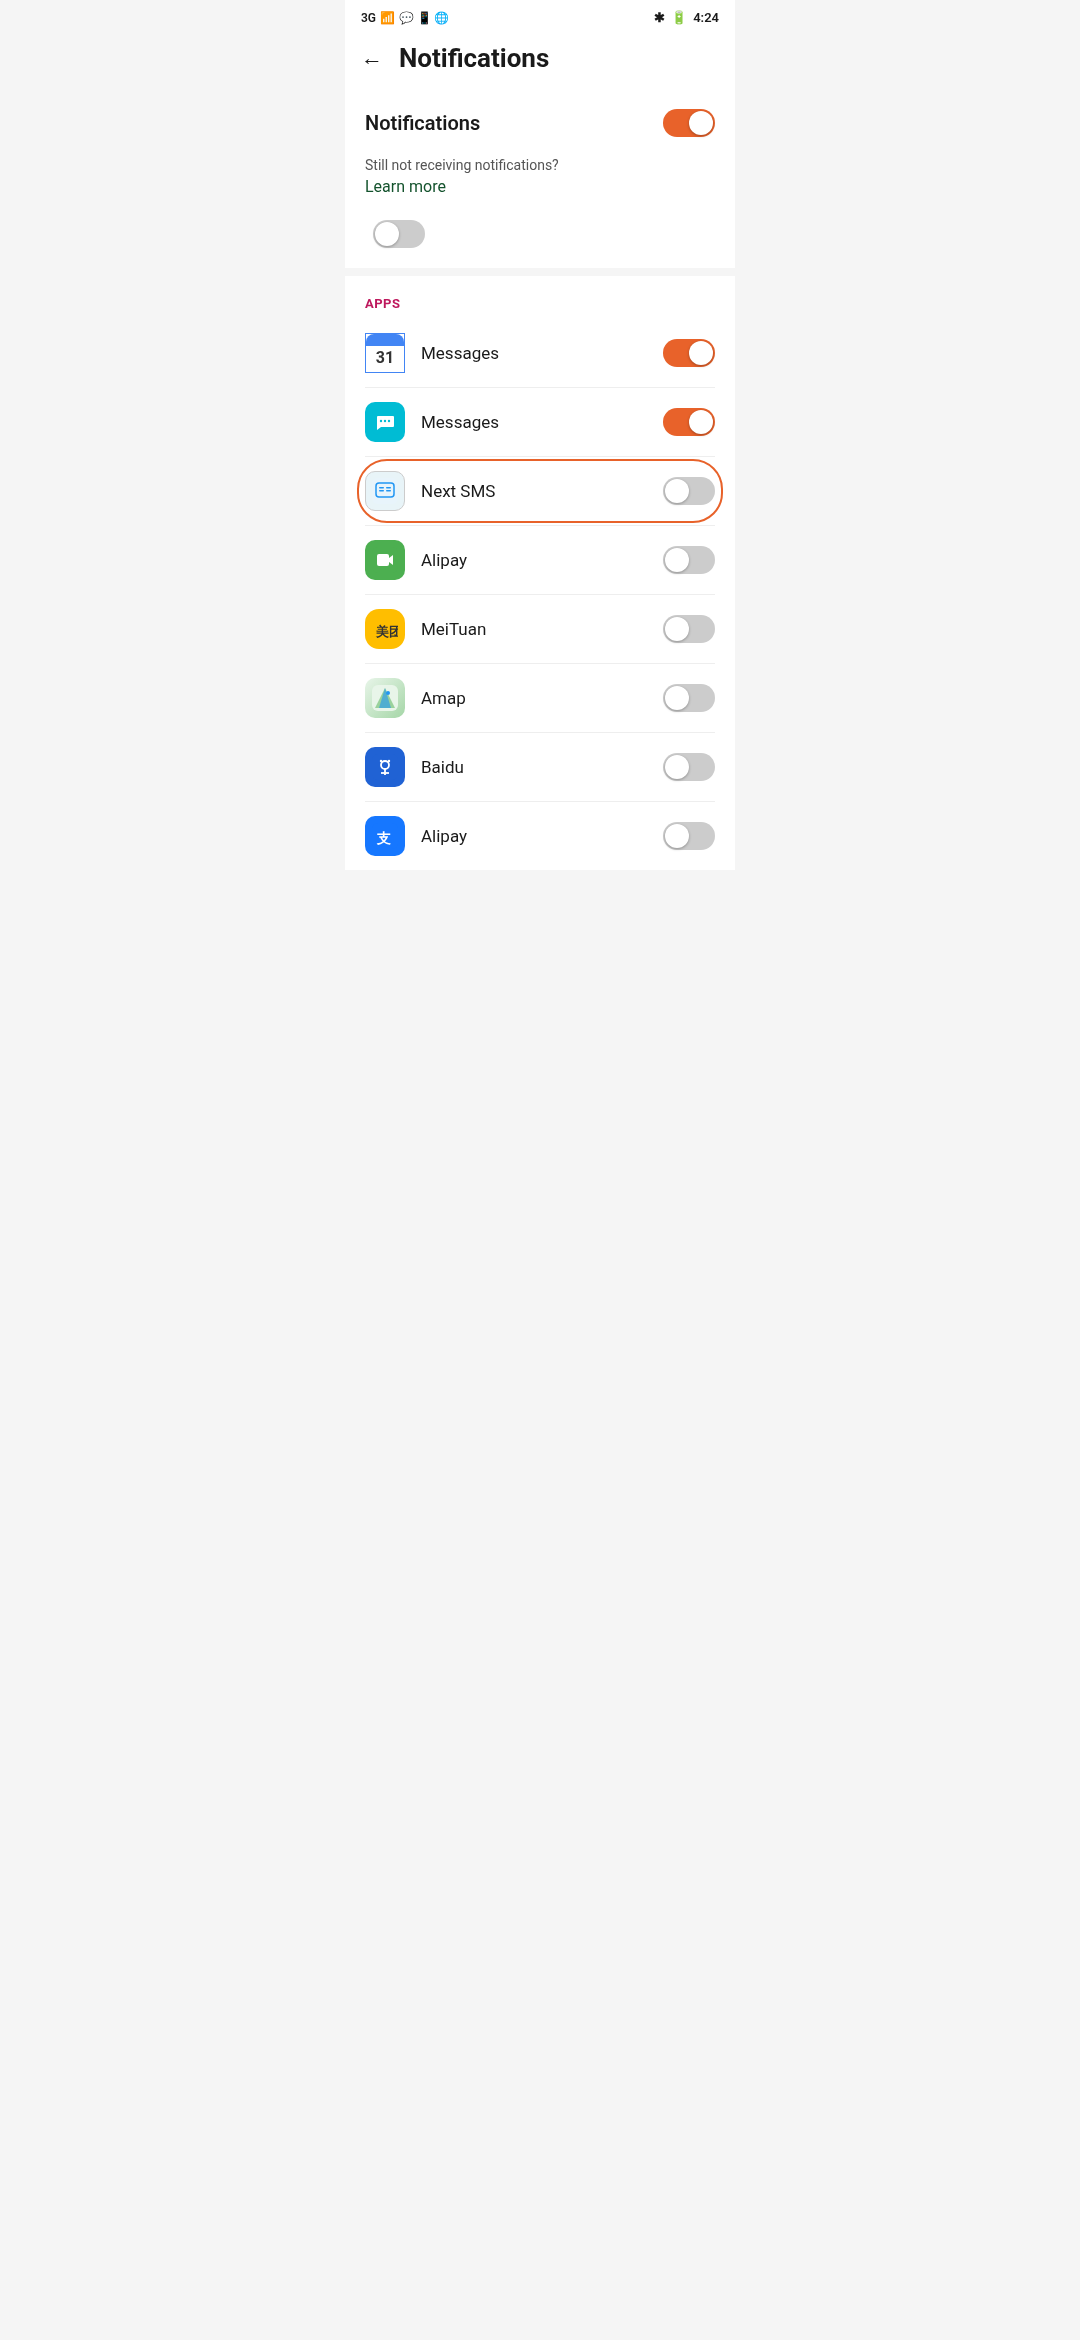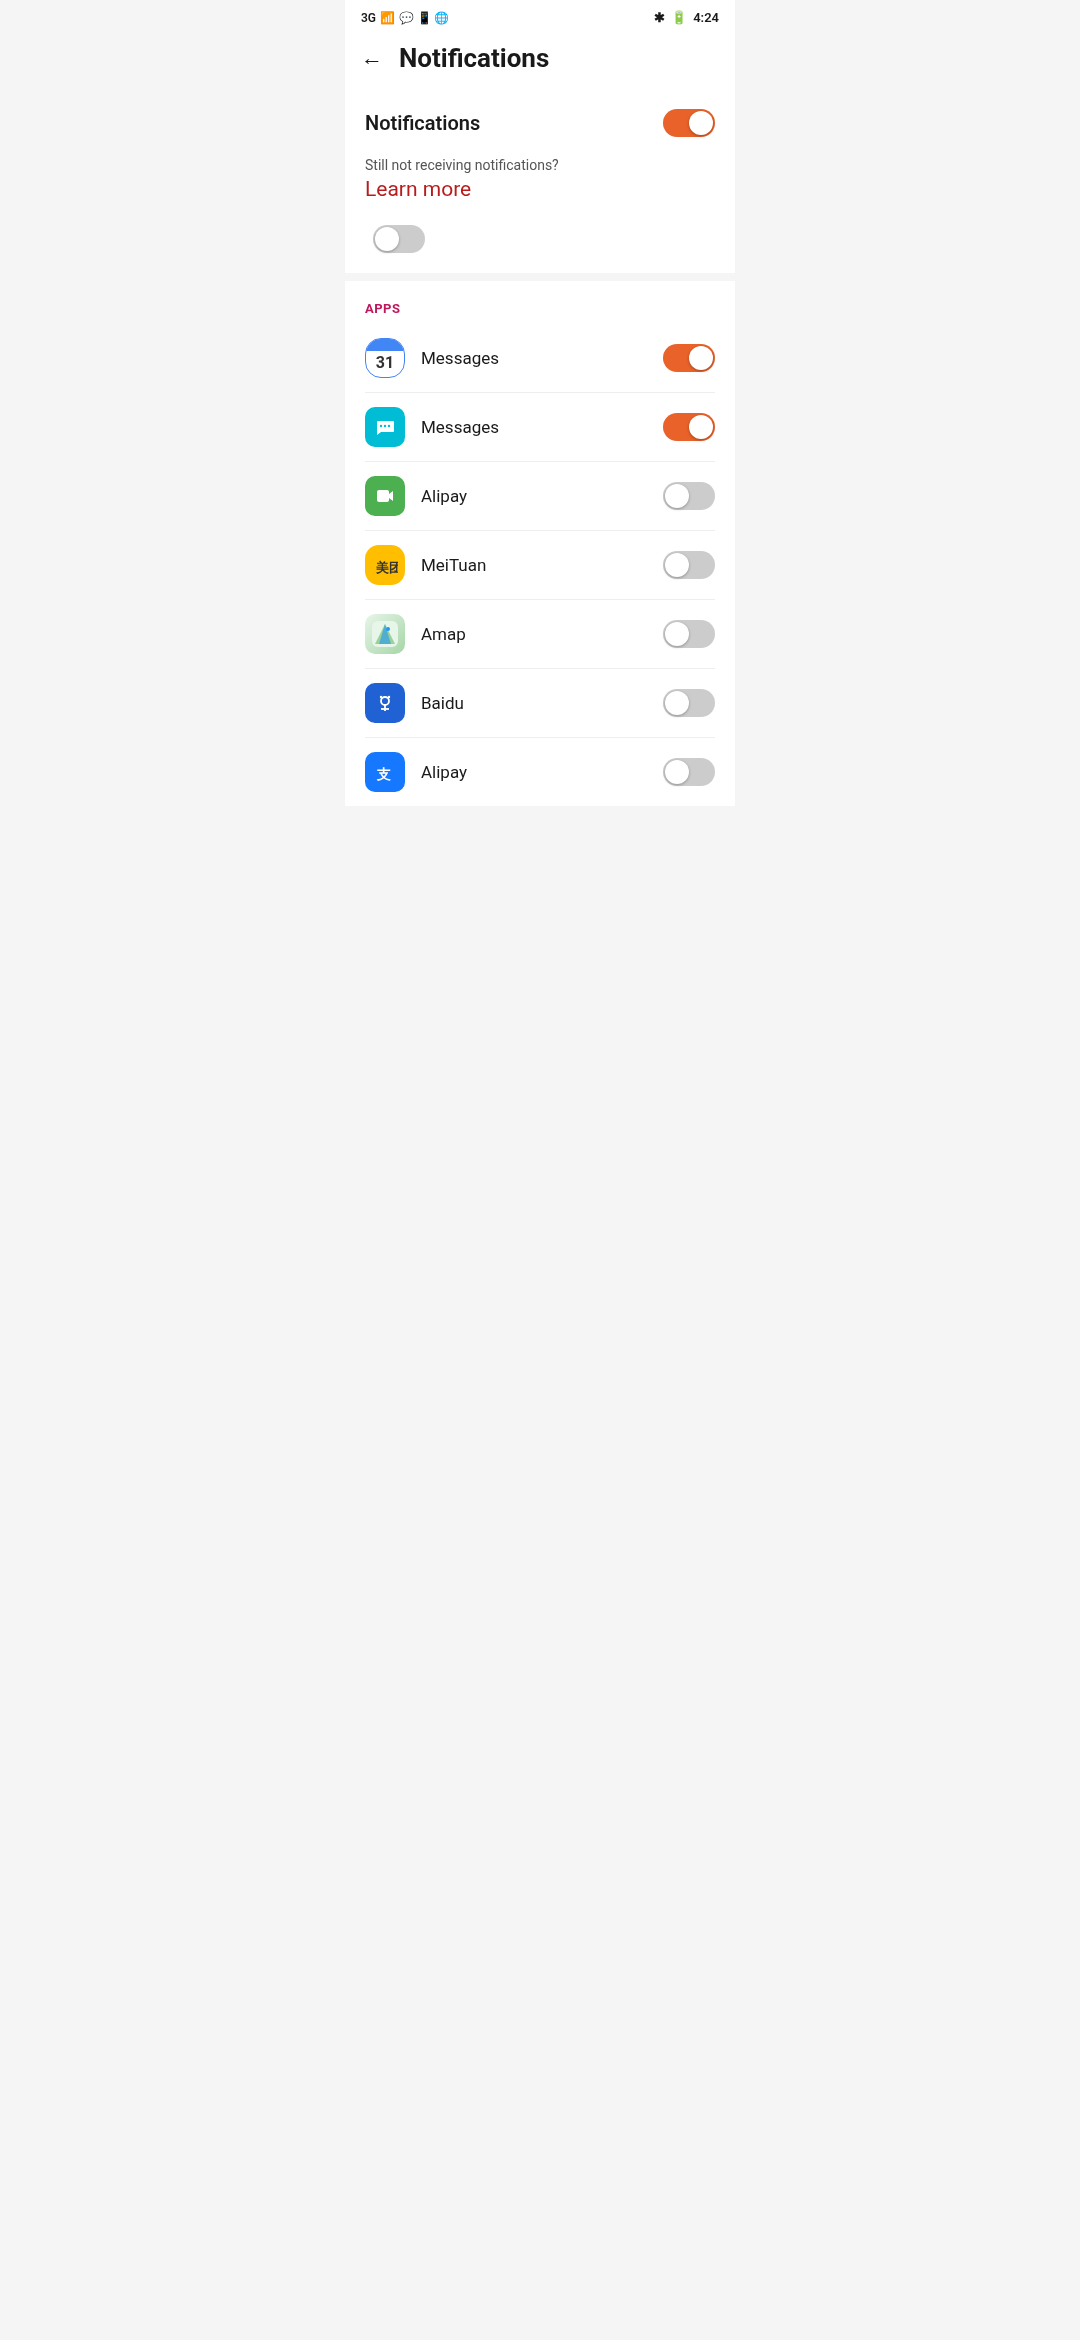--- a/index.html
+++ b/index.html
@@ -113,22 +113,22 @@
       left: 2px;
     }
 
     .not-receiving {
       font-size: 14px;
       color: #555;
       margin-bottom: 4px;
     }
 
     .learn-more {
-      font-size: 21px;
-      color: #b91c1c;
+      font-size: 16px;
+      color: #14532d;
       cursor: pointer;
       margin-bottom: 20px;
       display: inline-block;
     }
 
     .mute-title {
       font-size: 18px;
       font-weight: 600;
       color: #1a1a1a;
       margin-bottom: 12px;
@@ -192,21 +192,21 @@
       color: #1a1a1a;
     }
 
     
     .icon-health {
       background: #fff;
       border: 1px solid #eee;
     }
     .icon-calendar {
       background: #4285F4;
-      border-radius: 16px;
+      border-radius: 0;
     }
     .icon-messages {
       background: #00BCD4;
     }
     .icon-nextsms {
       background: #e8f4f8;
       border: 1px solid #ccc;
     }
     .icon-meetime {
       background: #4CAF50;
@@ -300,20 +300,37 @@
         <circle cx="13" cy="12" r="1.2" fill="#00BCD4"></circle>
         <circle cx="17" cy="12" r="1.2" fill="#00BCD4"></circle>
       </svg>
     </div>
     <span class="app-name">Messages</span>
     <div class="toggle on">
       <div class="toggle-knob"></div>
     </div>
   </div>
 
+  <div class="app-item" style="position:relative;">
+    <div class="next-sms-highlight"></div>
+    <div class="app-icon icon-nextsms">
+      <svg width="26" height="26" viewBox="0 0 26 26" fill="none">
+        <rect width="26" height="26" rx="6" fill="#e8f4fb"></rect>
+        <rect x="4" y="5" width="18" height="14" rx="3" fill="none" stroke="#2196F3" stroke-width="1.5"></rect>
+        <rect x="7" y="9" width="5" height="1.5" rx="0.75" fill="#2196F3"></rect>
+        <rect x="14" y="9" width="5" height="1.5" rx="0.75" fill="#2196F3"></rect>
+        <rect x="7" y="12" width="5" height="1.5" rx="0.75" fill="#2196F3"></rect>
+        <rect x="14" y="12" width="5" height="1.5" rx="0.75" fill="#2196F3"></rect>
+      </svg>
+    </div>
+    <span class="app-name">Next SMS</span>
+    <div class="toggle off">
+      <div class="toggle-knob"></div>
+    </div>
+  </div>
 
   <div class="app-item">
     <div class="app-icon icon-meetime">
       <svg width="26" height="26" viewBox="0 0 26 26" fill="none">
         <rect width="26" height="26" rx="6" fill="#4CAF50"></rect>
         <path d="M5 9a2 2 0 012-2h8a2 2 0 012 2v8a2 2 0 01-2 2H7a2 2 0 01-2-2V9z" fill="white"></path>
         <path d="M17 11l4-3v10l-4-3v-4z" fill="white"></path>
       </svg>
     </div>
     <span class="app-name">Alipay</span>

